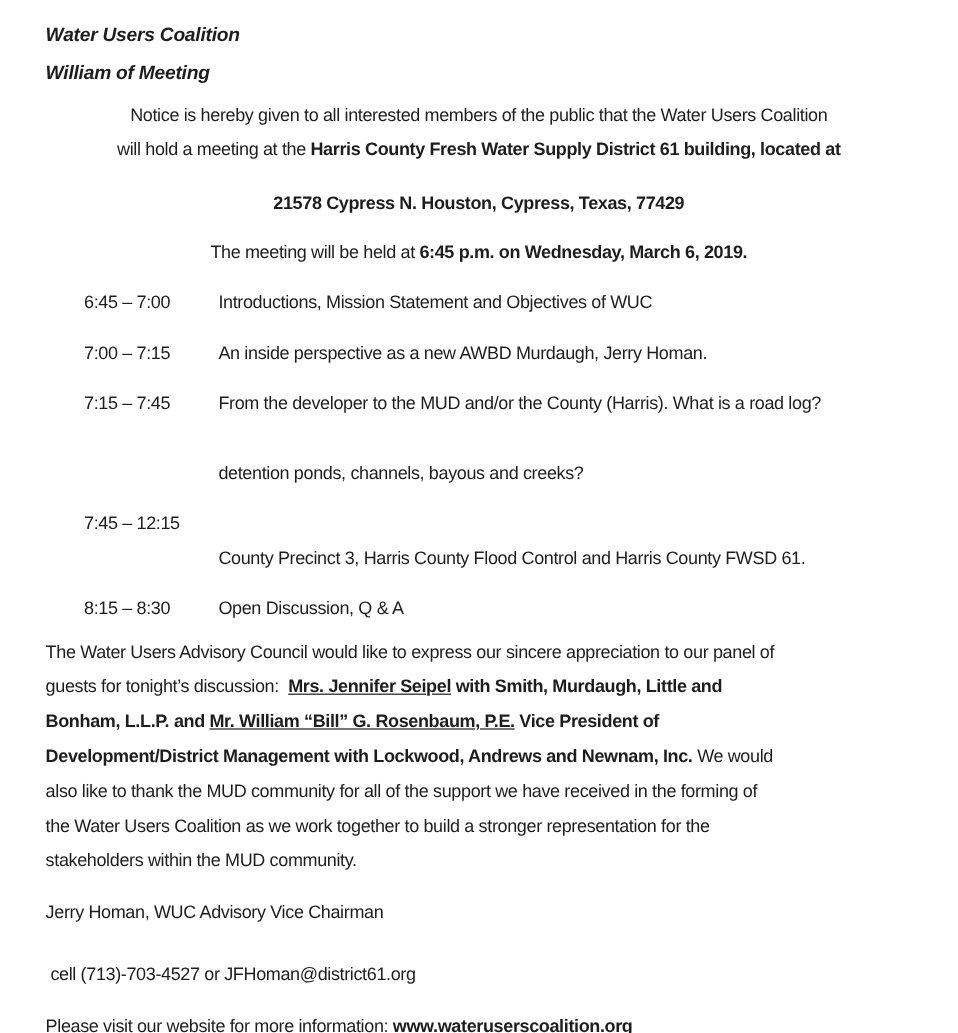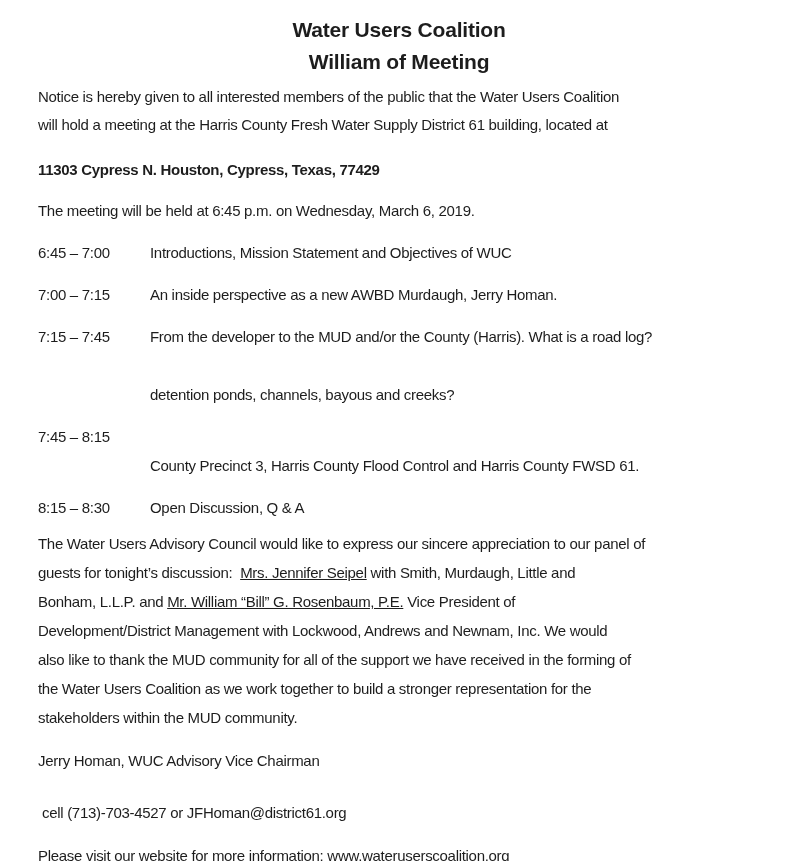--- a/index.html
+++ b/index.html
@@ -11,69 +11,69 @@
     width:798px;height:861px;box-sizing:border-box;
     padding:13px 38px 0 38px;
     background:var(--bg-color);
     color:var(--text-color);
     font-family:"Liberation Sans",sans-serif;
     font-size:15px;
     letter-spacing:-0.3px;
     overflow:hidden;
   }
   .title,.subtitle{
-    font-size:21px;font-weight:bold;text-align:center;
-    line-height:30px;margin:2px 0 2px 0;letter-spacing:-0.2px;
+    font-size:16px;font-weight:bold;text-align:left;
+    line-height:30px;margin:2px 0 2px 0;letter-spacing:-0.2px;font-style:italic;
   }
   .subtitle{margin-bottom:6px;}
   .para{line-height:29px;margin:0;}
-  .center{text-align:left;}
-  .b{font-weight:normal;}
+  .center{text-align:center;}
+  .b{font-weight:bold;}
   .u{text-decoration:underline;text-align:center;}
   .intro{margin-top:6px;line-height:28px;}
   .address{margin-top:16px;font-weight:bold;}
   .datetime{margin-top:12px;}
   .agenda{margin-top:9px;}
-  .agenda-row{display:flex;margin-top:13px;line-height:29px;}
+  .agenda-row{display:flex;margin-top:13px;line-height:29px;margin-left:32px;}
   .agenda-time{width:112px;flex:none;}
   .agenda-text{flex:1;}
   .appreciation{margin-top:7px;line-height:29px;}
   .signature{margin-top:14px;}
   .contact{margin-top:23px;padding-left:4px;}
   .website{margin-top:14px;}
 </style>
 </head>
 <body>
 
 <div class="page">
 
   <div class="title">Water Users Coalition</div>
   <div class="subtitle">William of Meeting</div>
 
   <p class="para center intro"><span>Notice is hereby given to all interested members of the public that the Water Users Coalition</span><br><span>will hold a meeting at the </span><span class="b">Harris County Fresh Water Supply District 61 building, located at</span></p>
 
-  <p class="para center address">11303 Cypress N. Houston, Cypress, Texas, 77429</p>
+  <p class="para center address">21578 Cypress N. Houston, Cypress, Texas, 77429</p>
 
   <p class="para center datetime"><span>The meeting will be held at </span><span class="b">6:45 p.m. on Wednesday, March 6, 2019.</span></p>
 
   <div class="agenda">
     <div class="agenda-row">
       <span class="agenda-time">6:45 – 7:00</span>
       <span class="agenda-text"><span>Introductions, Mission Statement and Objectives of WUC</span></span>
     </div>
     <div class="agenda-row">
       <span class="agenda-time">7:00 – 7:15</span>
       <span class="agenda-text"><span>An inside perspective as a new AWBD Murdaugh, Jerry Homan.</span></span>
     </div>
     <div class="agenda-row">
       <span class="agenda-time">7:15 – 7:45</span>
       <span class="agenda-text"><span>From the developer to the MUD and/or the County (Harris). What is a road log?</span><br><br><span>detention ponds, channels, bayous and creeks?</span></span>
     </div>
     <div class="agenda-row">
-      <span class="agenda-time">7:45 – 8:15</span>
+      <span class="agenda-time">7:45 – 12:15</span>
       <span class="agenda-text"><br><span>County Precinct 3, Harris County Flood Control and Harris County FWSD 61.</span></span>
     </div>
     <div class="agenda-row">
       <span class="agenda-time">8:15 – 8:30</span>
       <span class="agenda-text"><span>Open Discussion, Q &amp; A</span></span>
     </div>
   </div>
 
   <p class="para appreciation"><span>The Water Users Advisory Council would like to express our sincere appreciation to our panel of</span><br><span>guests for tonight’s discussion:&nbsp; </span><span class="b u">Mrs. Jennifer Seipel</span><span class="b"> with Smith, Murdaugh, Little and</span><br><span class="b">Bonham, L.L.P. and </span><span class="b u">Mr. William “Bill” G. Rosenbaum, P.E.</span><span class="b"> Vice President of</span><br><span class="b">Development/District Management with Lockwood, Andrews and Newnam, Inc.</span><span> We would</span><br><span>also like to thank the MUD community for all of the support we have received in the forming of</span><br><span>the Water Users Coalition as we work together to build a stronger representation for the</span><br><span>stakeholders within the MUD community.</span></p>
 

